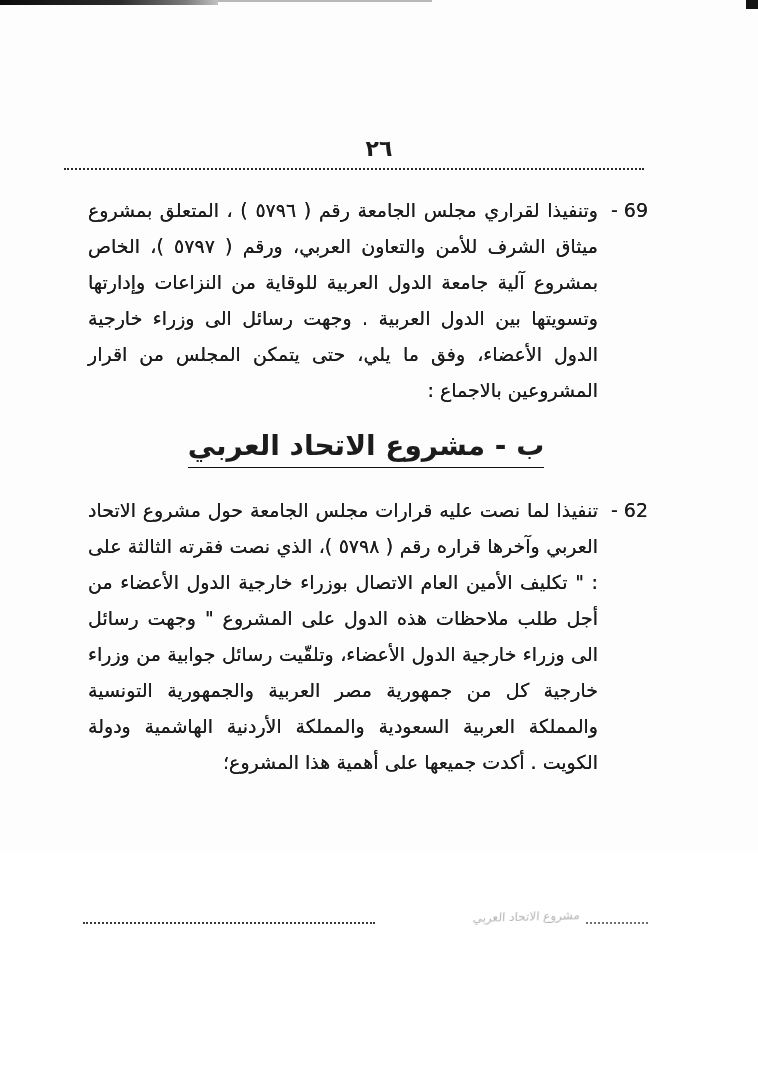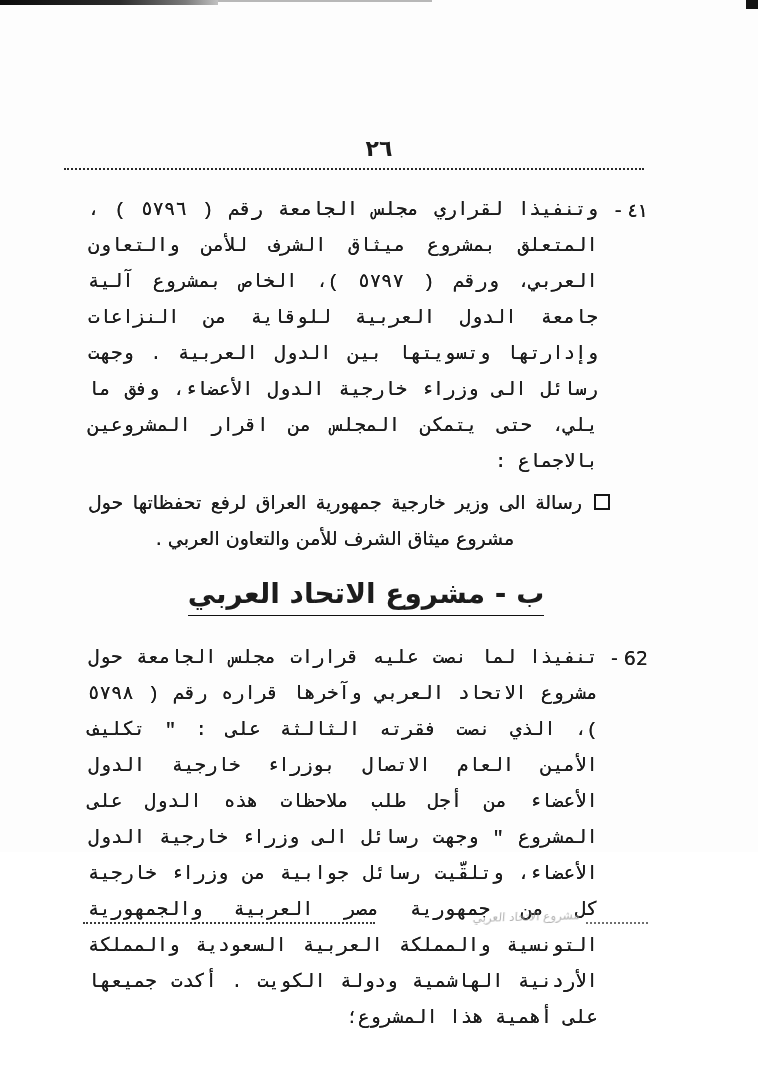--- a/index.html
+++ b/index.html
@@ -57,21 +57,20 @@
     flex: 0 0 auto;
     width: 42px;
     white-space: nowrap;
     font-size: 19px;
   }
   .para .ptext {
     flex: 1 1 auto;
     margin: 0;
     text-align: justify;
     text-align-last: right;
-    font-family: Liberation Mono, monospace;
   }
   .bullet {
     display: flex; gap: 12px;
     margin-right: 38px;
     margin-top: 4px;
   }
   .bullet .sq {
     flex: 0 0 auto;
     width: 12px; height: 12px;
     margin-top: 10px;
@@ -130,28 +129,24 @@
   <div class="scan-top-left"></div>
   <div class="scan-top-mid"></div>
   <div class="scan-top-right"></div>
 
   <div class="page-number">٢٦</div>
   <div class="top-rule"></div>
 
   <div class="content">
 
     <div class="para">
-      <span class="num">٤١ -</span>
+      <span class="num">69 -</span>
       <p class="ptext">وتنفيذا لقراري مجلس الجامعة رقم ( ٥٧٩٦ ) ، المتعلق بمشروع ميثاق الشرف للأمن والتعاون العربي، ورقم ( ٥٧٩٧ )، الخاص بمشروع آلية جامعة الدول العربية للوقاية من النزاعات وإدارتها وتسويتها بين الدول العربية . وجهت رسائل الى وزراء خارجية الدول الأعضاء، وفق ما يلي، حتى يتمكن المجلس من اقرار المشروعين بالاجماع :</p>
     </div>
 
-    <div class="bullet">
-      <span class="sq"></span>
-      <p class="btext">رسالة الى وزير خارجية جمهورية العراق لرفع تحفظاتها حول مشروع ميثاق الشرف للأمن والتعاون العربي .</p>
-    </div>
 
 
     <h2 class="section-heading">
       <span>ب - مشروع الاتحاد العربي</span>
     </h2>
 
     <div class="para para-42">
       <span class="num">62 -</span>
       <p class="ptext">تنفيذا لما نصت عليه قرارات مجلس الجامعة حول مشروع الاتحاد العربي وآخرها قراره رقم ( ٥٧٩٨ )، الذي نصت فقرته الثالثة على : " تكليف الأمين العام الاتصال بوزراء خارجية الدول الأعضاء من أجل طلب ملاحظات هذه الدول على المشروع " وجهت رسائل الى وزراء خارجية الدول الأعضاء، وتلقّيت رسائل جوابية من وزراء خارجية كل من جمهورية مصر العربية والجمهورية التونسية والمملكة العربية السعودية والمملكة الأردنية الهاشمية ودولة الكويت . أكدت جميعها على أهمية هذا المشروع؛</p>
     </div>

